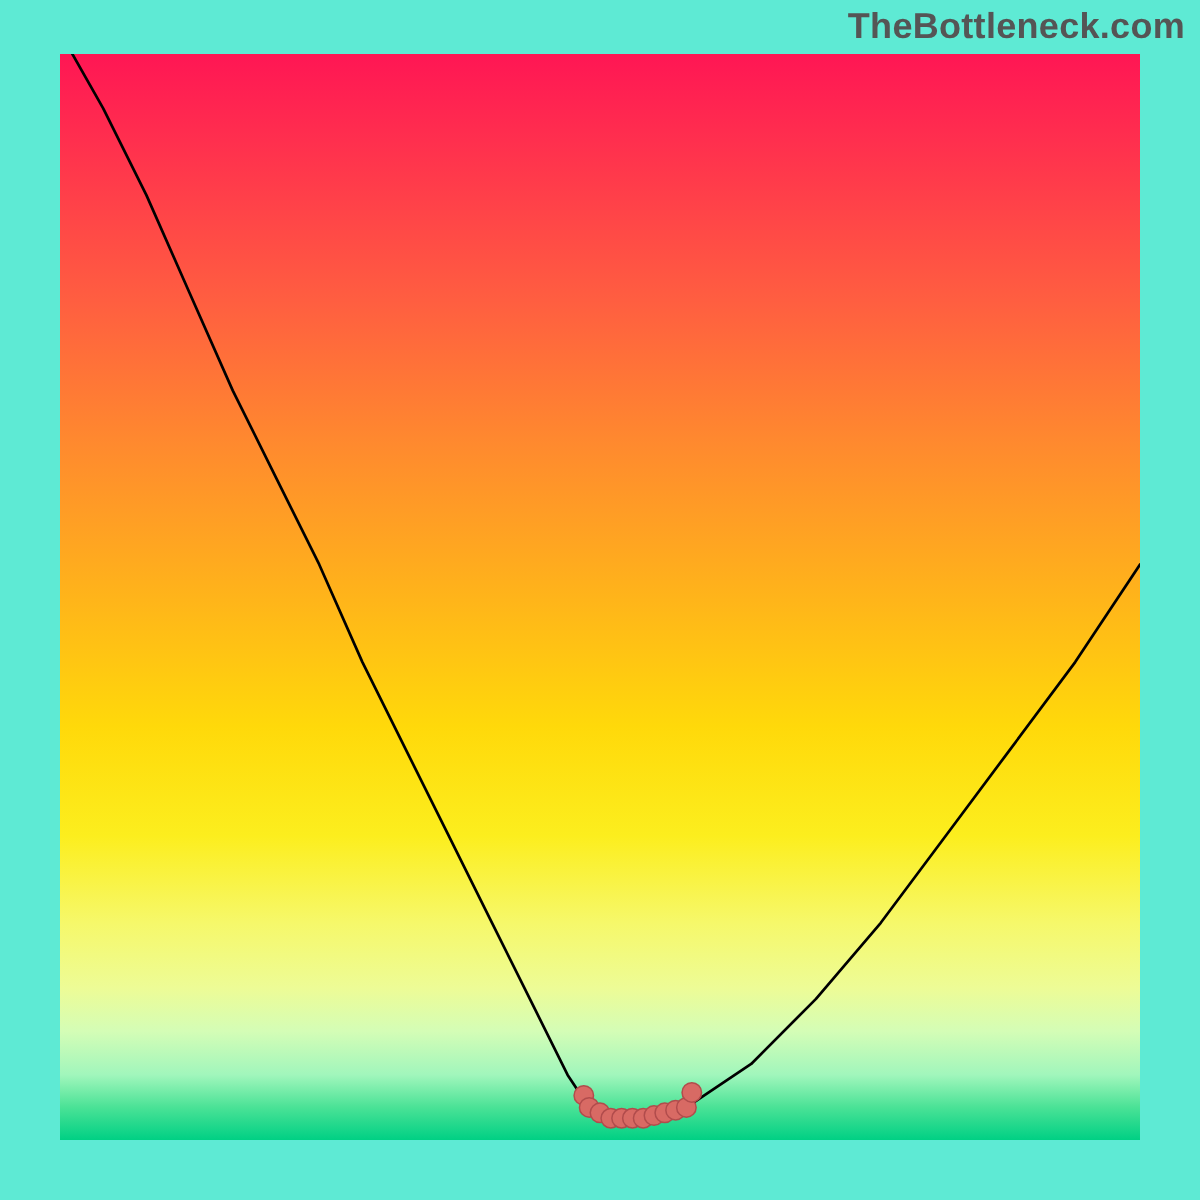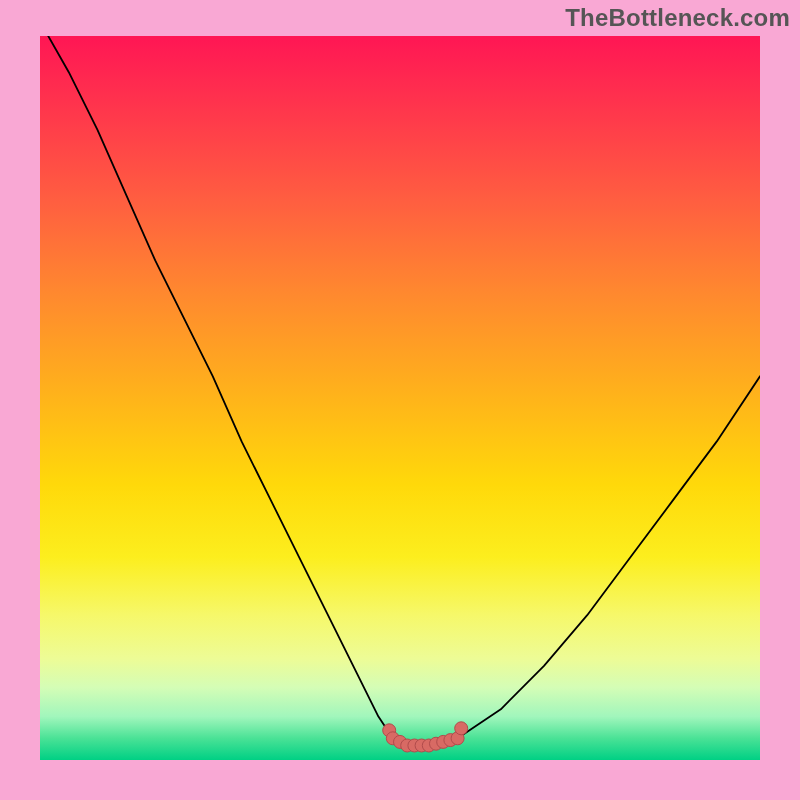--- a/index.html
+++ b/index.html
@@ -1,21 +1,21 @@
 <!DOCTYPE html>
 <html><head>
 <meta charset="utf-8">
 <style>
   * { margin: 0; padding: 0; box-sizing: border-box; }
   html, body { width: 800px; height: 800px; overflow: hidden; background: #000; }
   .frame {
     position: relative;
     width: 800px;
     height: 800px;
-    background: #f9a8d4;
+    background: #5eead4;
   }
   .watermark {
     position: absolute;
     top: 4px;
     right: 10px;
     font-family: Arial, Helvetica, sans-serif;
     font-size: 24px;
     font-weight: 600;
     color: #555;
     letter-spacing: 0.2px;

